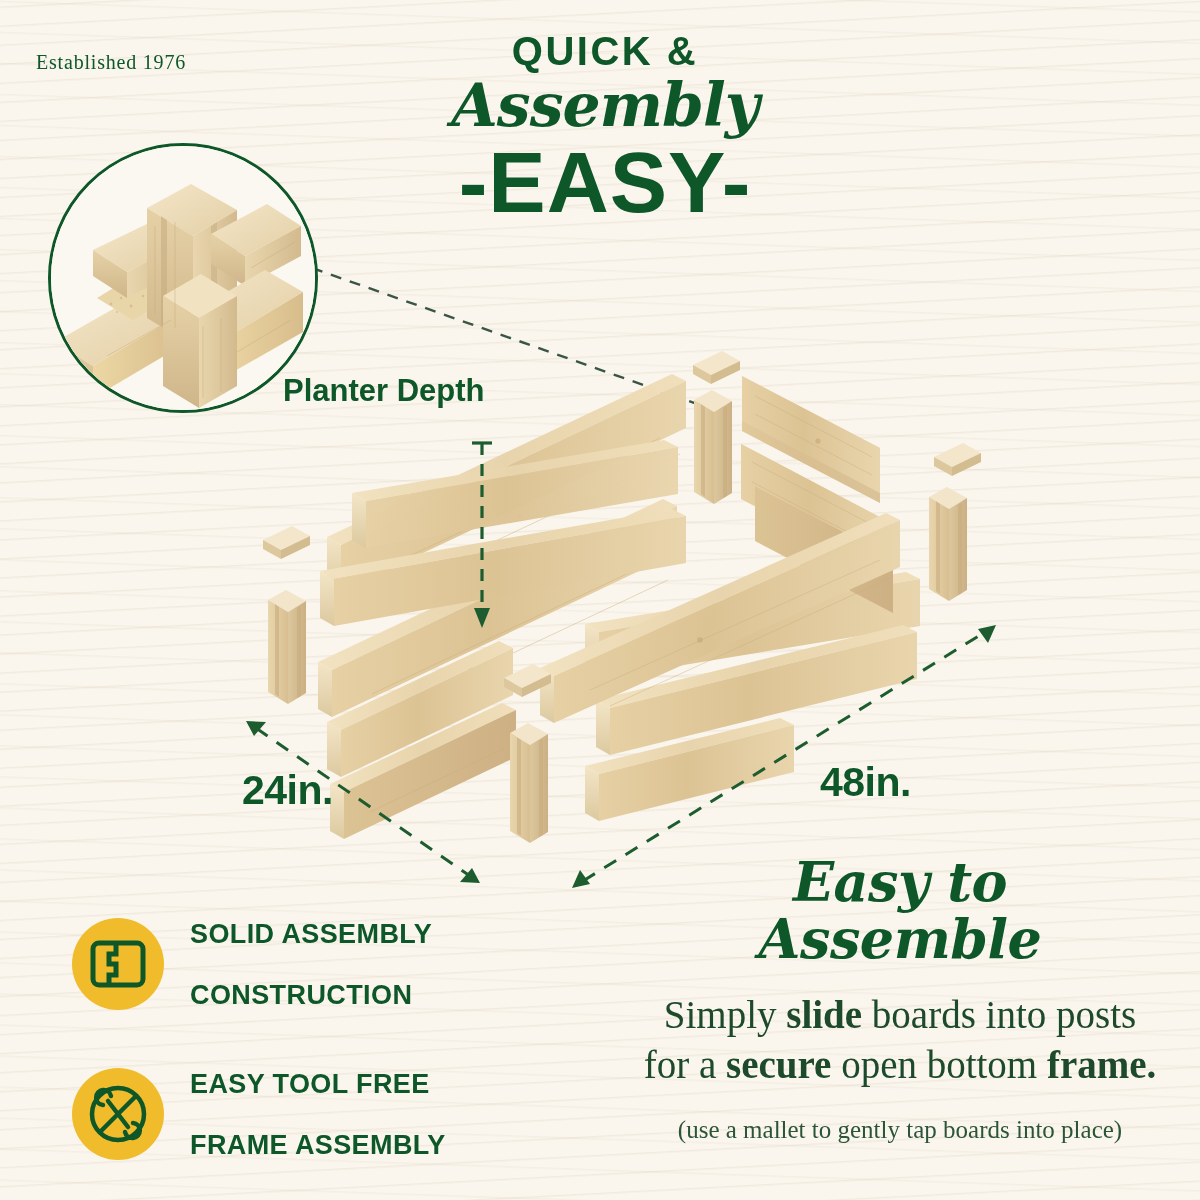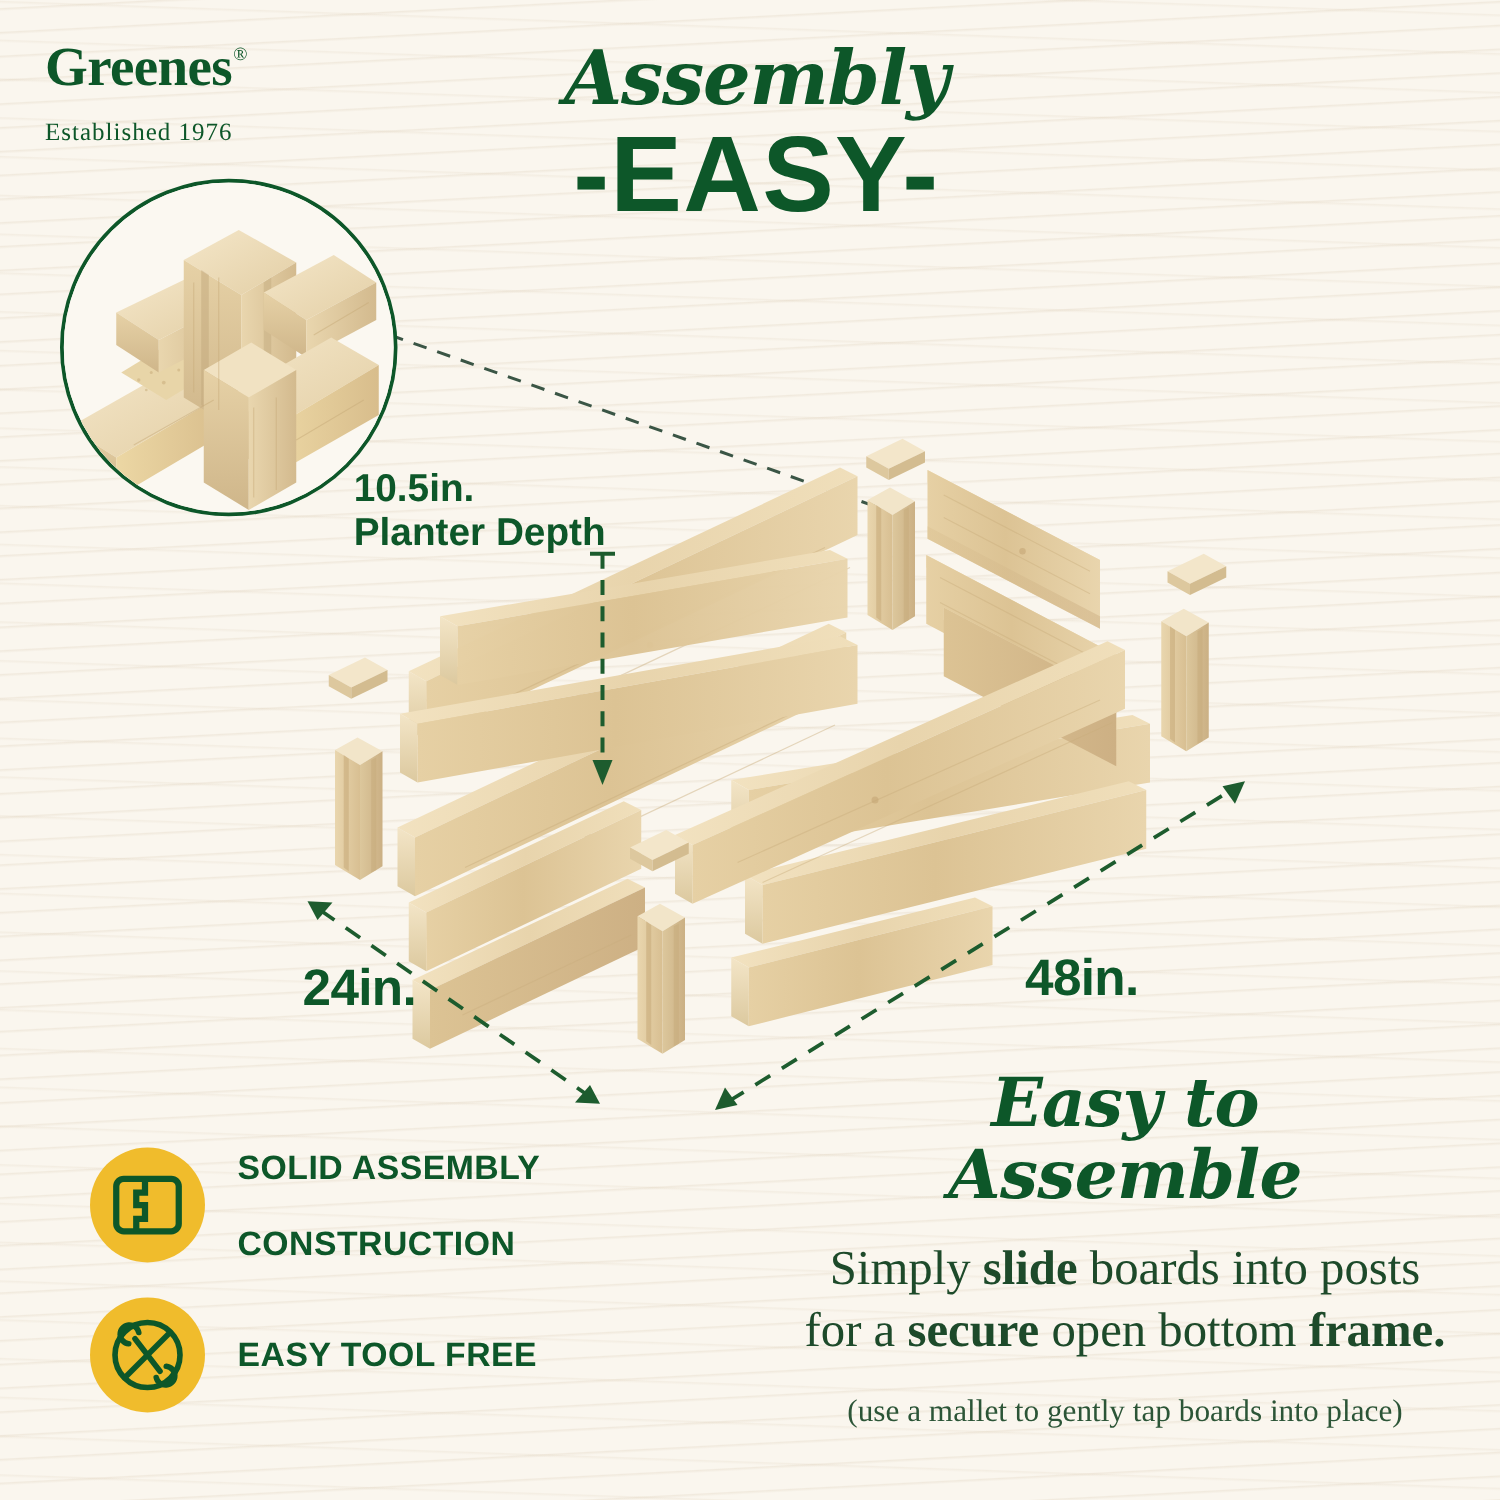--- a/index.html
+++ b/index.html
@@ -185,27 +185,25 @@
     margin-top: 26px;
     color: #2c5537;
   }
 </style>
 </head>
 <body>
 
 <div id="bg-texture"></div>
 
 <div class="layer" id="logo">
-  <div>
-    <span id="logo-word">Greenes</span><span id="logo-reg">®</span>
-  </div>
   <div id="logo-tag">Established 1976</div>
 </div>
 
 <div class="layer" id="headline">
+  <div id="headline-quick">QUICK &amp;</div>
   <div id="headline-assembly">Assembly</div>
   <div id="headline-easy">-EASY-</div>
 </div>
 
 <svg class="layer" id="leader-line">
   <line x1="312" y1="268" x2="700" y2="405" stroke="#3a5545" stroke-width="2.4" stroke-dasharray="11 9"></line>
 </svg>
 
 <div class="layer" id="detail-circle">
   <svg width="264" height="264" viewBox="0 0 264 264">
@@ -470,21 +468,20 @@
   </g>
 
   <g>
     <line x1="583" y1="881" x2="985" y2="632" stroke="#1d5c2e" stroke-width="3" stroke-dasharray="14 11"></line>
     <path d="M572 888 L580 870 L590 884 Z" fill="#1d5c2e"></path>
     <path d="M996 625 L988 643 L978 629 Z" fill="#1d5c2e"></path>
   </g>
 </svg>
 
 <div class="dim-label" id="label-depth">
-  <div>10.5in.</div>
   <div>Planter Depth</div>
 </div>
 <div class="dim-label" id="label-24">24in.</div>
 <div class="dim-label" id="label-48">48in.</div>
 
 <div class="feature-row" id="feature-dovetail">
   <div class="feature-badge">
     <svg width="56" height="50" viewBox="0 0 56 50">
       <rect x="3" y="4" width="50" height="42" rx="6" ry="6" fill="none" stroke="#0d5729" stroke-width="5"></rect>
       <path d="M26 4 L26 15 L19 15 L19 25 L26 25 L26 36 L19 36 L19 46" fill="none" stroke="#0d5729" stroke-width="5" stroke-linejoin="miter"></path>
@@ -507,20 +504,21 @@
 
       <path d="M24 13 A7.5 7.5 0 1 0 16 22" fill="none" stroke="#0d5729" stroke-width="4.5" stroke-linecap="round"></path>
 
       <path d="M38 49 A7.5 7.5 0 1 0 46 40" fill="none" stroke="#0d5729" stroke-width="4.5" stroke-linecap="round"></path>
 
       <line x1="13" y1="49" x2="49" y2="13" stroke="#0d5729" stroke-width="4.5" stroke-linecap="round"></line>
     </svg>
   </div>
   <div class="feature-text">
     <div>EASY TOOL FREE</div>
+    <div>FRAME ASSEMBLY</div>
   </div>
 </div>
 
 <div class="layer" id="easy-block">
   <div id="easy-script">
     <div>Easy to</div>
     <div>Assemble</div>
   </div>
   <div id="easy-body">
     <div><span>Simply </span><b>slide</b><span> boards into posts</span></div>

